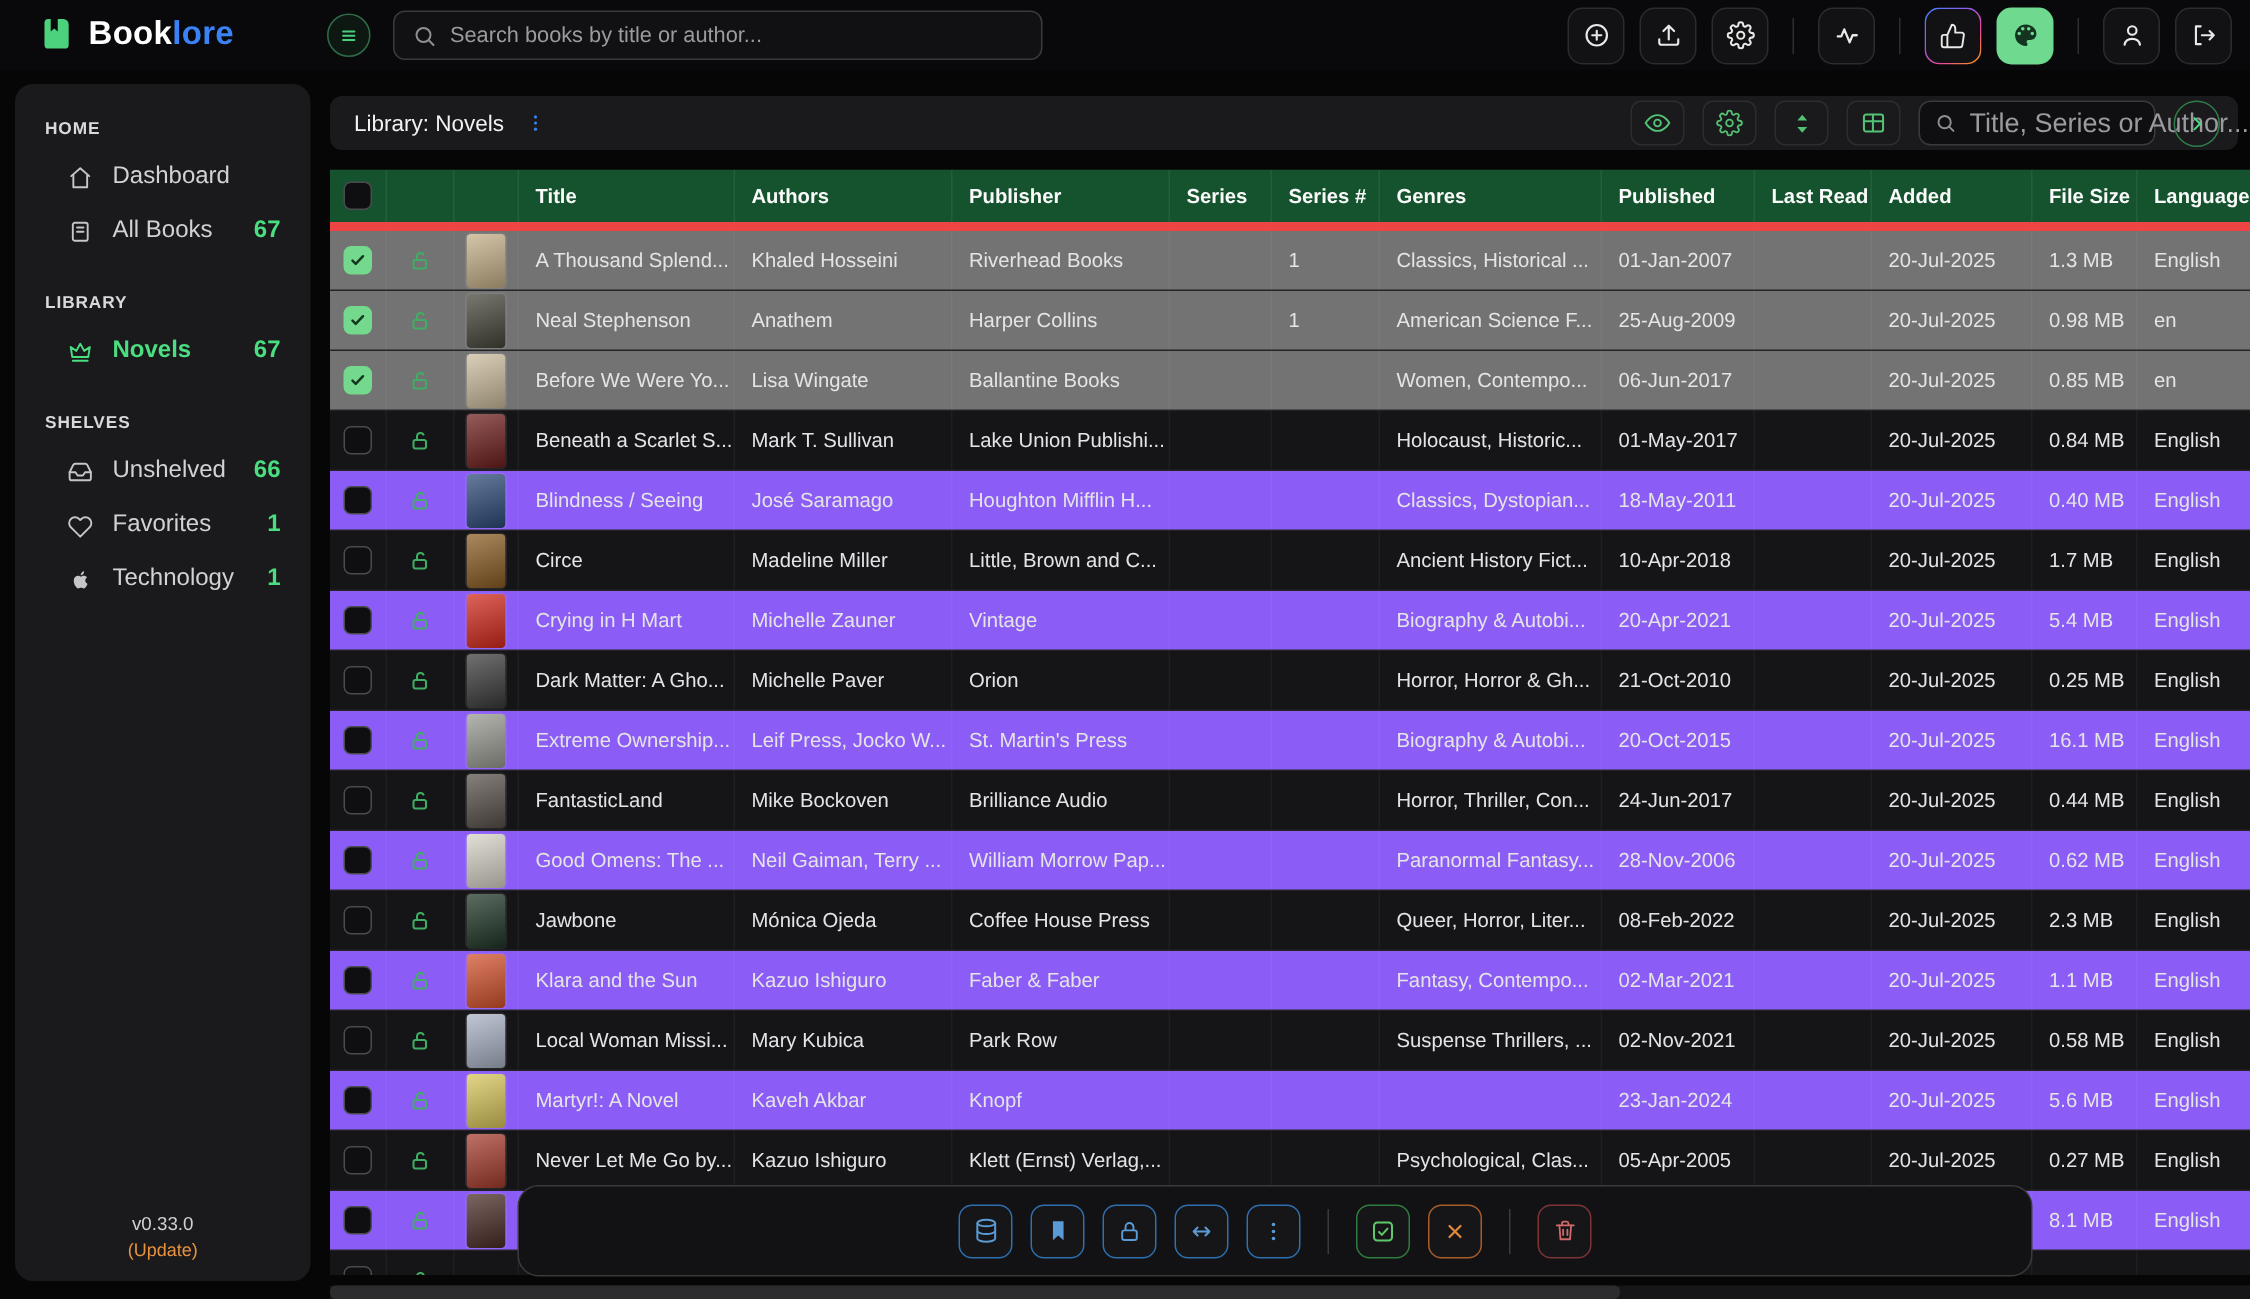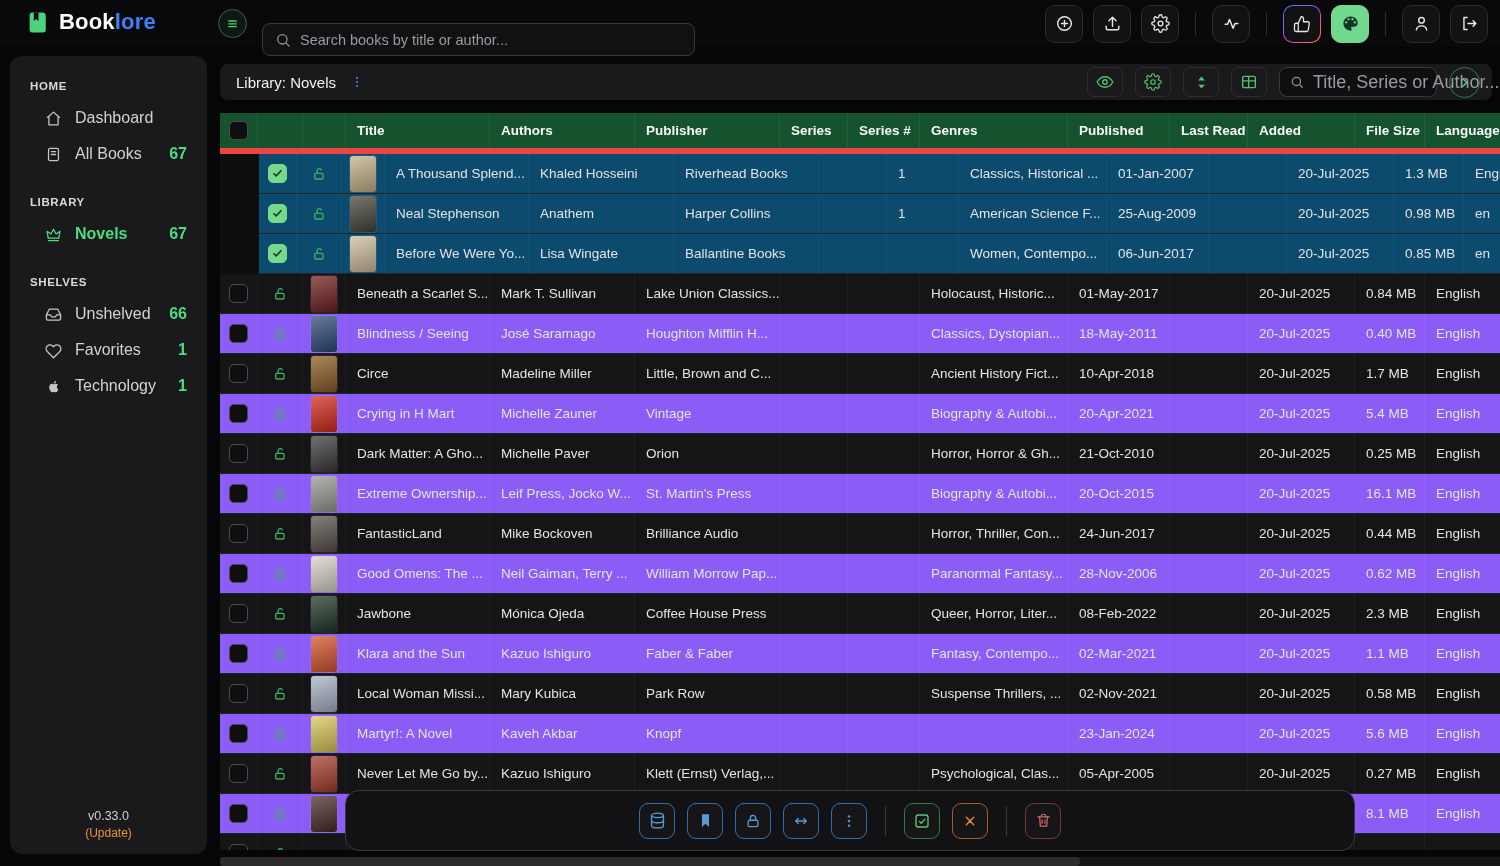--- a/index.html
+++ b/index.html
@@ -14,21 +14,21 @@
   .topbar { position:absolute; top:0; left:0; width:1500px; height:47px; background:#09090b; }
   .brand { position:absolute; left:26px; top:9px; display:flex; align-items:center; gap:8px; }
   .brand-text { font-size:22px; font-weight:700; letter-spacing:.2px; color:#fff; }
   .brand-text .lore { color:#3b82f6;text-align:center; }
   .burger { position:absolute; left:218px; top:9px; width:29px; height:29px; border-radius:50%;
     border:1px solid #2f6b48; background:#0e1812; color:#4ace7c; display:flex; align-items:center; justify-content:center; cursor:pointer; }
   .search { display:flex; align-items:center; gap:9px; background:#111113; border:1px solid #3a3a3c;
     border-radius:8px; color:#8f8f93; }
   .search input { flex:1; background:transparent; border:none; outline:none; color:#d8d8d8; font:inherit; }
   .search input::placeholder { color:#9b9b9f; }
-  .top-search { position:absolute; left:262px; top:7px; width:433px; height:33px; padding:0 12px; font-size:14.5px;margin-top:16px; }
+  .top-search { position:absolute; left:262px; top:7px; width:433px; height:33px; padding:0 12px; font-size:14.5px; }
   .top-actions { position:absolute; right:12px; top:4px; height:39px; display:flex; align-items:center; gap:10px; }
   .hbtn { width:38px; height:38px; border-radius:10px; border:1px solid #2c2c2e; background:#121214;
     color:#e8e8e8; display:flex; align-items:center; justify-content:center; cursor:pointer; }
   .hbtn.grad { border:1.5px solid transparent;
     background:linear-gradient(#121214,#121214) padding-box,
                linear-gradient(140deg,#3b82f6,#8b5cf6,#ec4899,#f59e0b) border-box; }
   .hbtn.palette { background:#6fd98f; border-color:#6fd98f; color:#123420; }
   .hdr-div { width:1px; height:24px; background:#2e2e30; margin:0 6px; }
 
   
@@ -64,21 +64,21 @@
   .table { --cols:38px 45px 43px 144px 145px 145px 68px 72px 148px 102px 78px 107px 70px 80px;
     position:absolute; top:57px; left:0; width:1280px; height:737px; overflow:hidden; background:#0e0e10; }
   .thead { display:grid; grid-template-columns:var(--cols); height:41px; background:#14532d;
     border-bottom:6px solid #ef4444; align-items:center; }
   .hcell { height:100%; display:flex; align-items:center; padding:0 11px; font-size:13.5px; font-weight:700;
     color:#fafafa; white-space:nowrap; overflow:hidden; border-right:1px solid rgba(255,255,255,.07); }
   .hcell.icon-col { justify-content:center; padding:0; }
   .trow { display:grid; grid-template-columns:var(--cols); height:40px; align-items:center;
     background:#151517; border-bottom:1px solid #242426; cursor:pointer; }
   .trow.alt { background:#8b5cf6; }
-  .trow.selected { background:#0c4a6e;margin-left:39px; }
+  .trow.selected { background:#737373; }
   .cell { height:100%; display:flex; align-items:center; padding:0 11px; font-size:13.5px; color:#e4e4e6;
     white-space:nowrap; overflow:hidden; border-right:1px solid rgba(255,255,255,.045); }
   .cell.center { justify-content:center; padding:0; }
   .cbx { width:19px; height:19px; border-radius:5px; border:1.5px solid #4b4b4f; background:#0f0f11;
     display:flex; align-items:center; justify-content:center; cursor:pointer; }
   .cbx svg { display:none; }
   .cbx.on { background:#74d98c; border-color:#74d98c; }
   .cbx.on svg { display:block; }
   .lock-ic { color:#3fae63; display:flex; cursor:pointer; }
   .cover { width:26px; height:36px; border-radius:3px; box-shadow:0 0 0 1px rgba(255,255,255,.08); }
@@ -468,21 +468,21 @@
                 <rect x="5.5" y="11" width="12.5" height="8.5" rx="2"></rect>
                 <path d="M9 11V7.5a3.5 3.5 0 0 1 6.8-1.2"></path>
               </svg>
             </span>
     </div>
     <div class="cell center">
       <span class="cover" style="background: linear-gradient(160deg, rgba(255, 255, 255, 0.28), rgba(0, 0, 0, 0.3)), rgb(110, 29, 29);"></span>
     </div>
     <div class="cell">Beneath a Scarlet S...</div>
     <div class="cell">Mark T. Sullivan</div>
-    <div class="cell">Lake Union Classics...</div>
+    <div class="cell">Lake Union Publishi...</div>
     <div class="cell"></div>
     <div class="cell"></div>
     <div class="cell">Holocaust, Historic...</div>
     <div class="cell">01-May-2017</div>
     <div class="cell"></div>
     <div class="cell">20-Jul-2025</div>
     <div class="cell">0.84 MB</div>
     <div class="cell">English</div>
   </div>
         <div class="trow alt">

